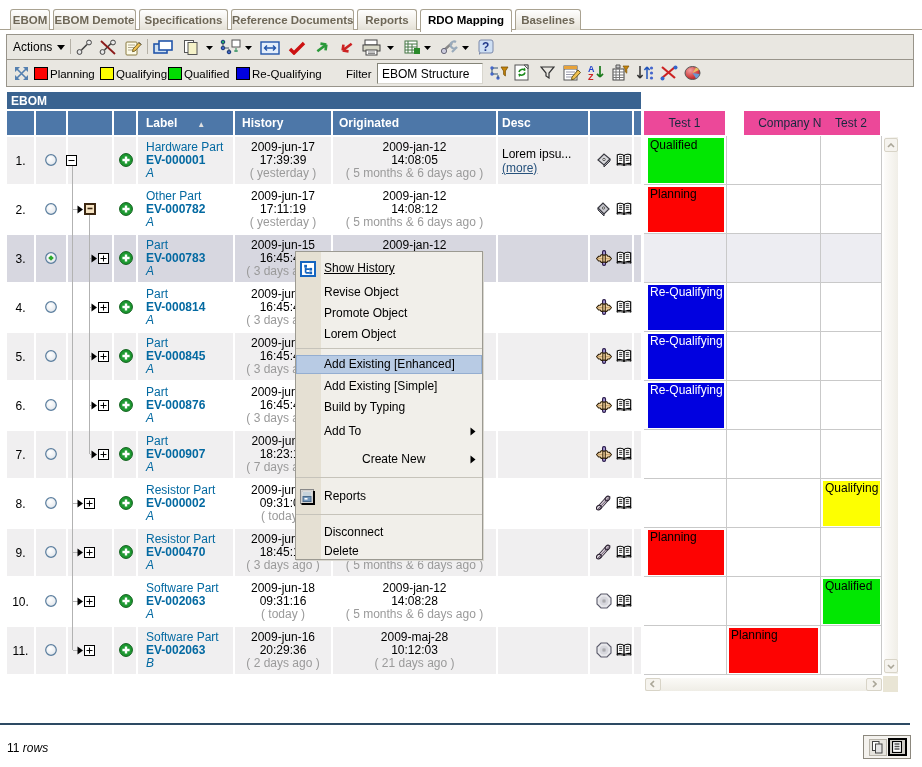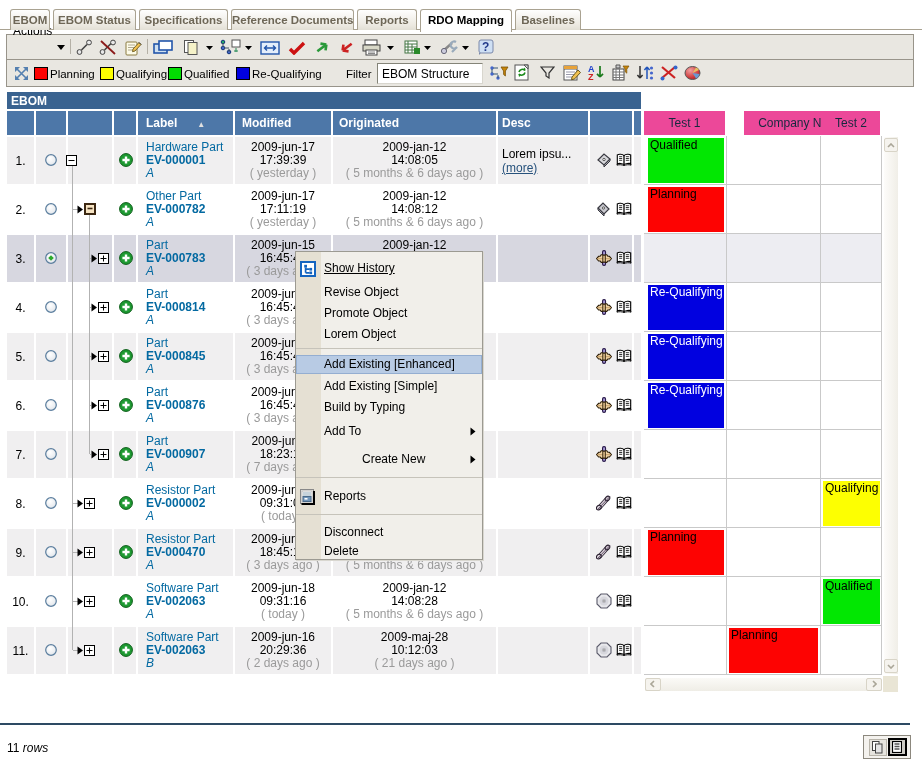--- a/index.html
+++ b/index.html
@@ -63,29 +63,29 @@
 #footline { position:absolute; left:0; top:723px; width:910px; height:2px; background:#2d4a63; }
 #rowcount { position:absolute; left:7px; top:741px; font-size:12px; color:#000; }
 #pager { position:absolute; left:863px; top:735px; width:48px; height:24px; background:#f4f2ee; border:1px solid #8c887e; }
 </style>
 </head>
 <body>
 <div id="page">
 
 <div id="tabline"></div>
 <div class="tab" style="left:10px;width:40px;">EBOM</div>
-<div class="tab" style="left:53px;width:83px;">EBOM Status</div>
+<div class="tab" style="left:53px;width:83px;">EBOM Demote</div>
 <div class="tab" style="left:139px;width:89px;">Specifications</div>
 <div class="tab" style="left:231px;width:123px;">Reference Documents</div>
 <div class="tab" style="left:357px;width:60px;">Reports</div>
 <div class="tab active" style="left:420px;width:92px;">RDO Mapping</div>
 <div class="tab" style="left:515px;width:66px;">Baselines</div>
 <div id="toolbar"></div>
     <div id="tbdivider"></div>
-<div class="tbtxt" style="left:13px;top:24px;">Actions</div>
+<div class="tbtxt" style="left:13px;top:40px;">Actions</div>
 <svg class="abs" style="left:57px;top:45px;" width="8" height="5" viewBox="0 0 8 5">
       <path d="M0 0 h8 L4 5 Z" fill="#000"></path>
     </svg>
 <div class="tbsep" style="left:70px;"></div>
 <svg class="abs" style="left:76px;top:39px;" width="17" height="17" viewBox="0 0 17 17">
       <circle cx="3.5" cy="13" r="2.4" fill="#e8e8e8" stroke="#444"></circle>
       <circle cx="13" cy="3.5" r="2.4" fill="#e8e8e8" stroke="#444"></circle>
       <path d="M5.5 11 L11 5.5" stroke="#444" stroke-width="1.6"></path>
     </svg>
 <svg class="abs" style="left:99px;top:39px;" width="18" height="17" viewBox="0 0 18 17">
@@ -255,21 +255,21 @@
 <tbody>
         <tr>
           <td class="band" colspan="10">EBOM</td>
         </tr>
 <tr>
   <td class="chdr"></td>
           <td class="chdr"></td>
           <td class="chdr"></td>
           <td class="chdr"></td>
   <td class="chdr" style="padding-left:8px;">Label&nbsp;&nbsp;&nbsp;&nbsp;&nbsp;&nbsp;<span style="color:#e0e0e0;font-size:8px;">▲</span></td>
-  <td class="chdr" style="padding-left:7px;">Modified</td>
+  <td class="chdr" style="padding-left:7px;">History</td>
   <td class="chdr" style="padding-left:6px;">Originated</td>
   <td class="chdr" style="padding-left:4px;">Desc</td>
   <td class="chdr"></td>
           <td class="chdr"></td>
 </tr>
 <tr class="r0">
   <td class="c1">1.</td>
   <td class="radioc" style="text-align:center;"></td>
   <td class="treecell" id="tree1"></td>
   <td class="plusc"></td>

